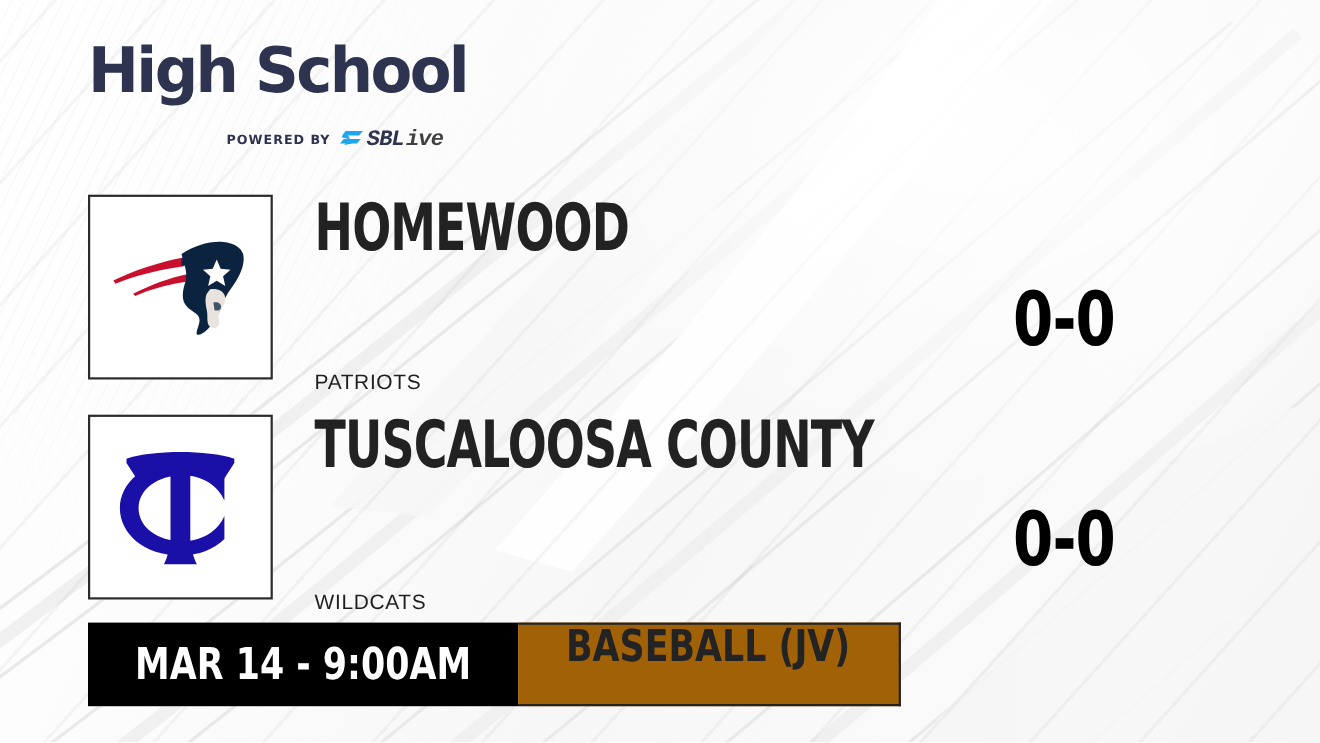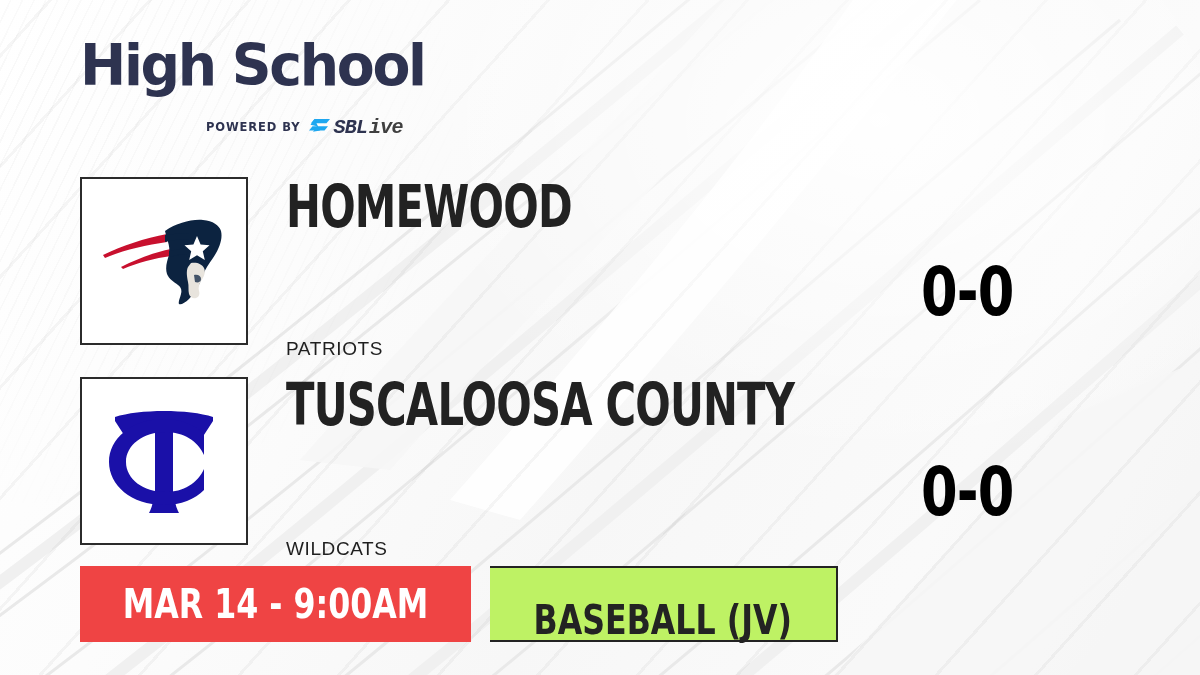--- a/index.html
+++ b/index.html
@@ -198,41 +198,40 @@
   
   .info-bar {
     position: absolute;
     left: 80px;
     top: 566px;
     height: 76px;
     display: flex;
     align-items: stretch;
   }
   .info-date {
-    background: #ef4444;
+    background: #000000;
     color: #ffffff;
     display: flex;
     align-items: center;
     justify-content: center;
     padding: 0 22px;
     min-width: 316px;
     box-sizing: border-box;
   }
   .info-sport {
-    background: #bef264;
+    background: #a16207;
     color: #232323;
     border: 2px solid #232323;
     border-left: none;
     display: flex;
-    align-items: flex-end;
+    align-items: flex-start;
     justify-content: center;
     padding: 0 26px;
     min-width: 343px;
     box-sizing: border-box;
-    margin-left: 19px;
   }
   .info-text {
     font-family: "DejaVu Sans Condensed", "Liberation Sans Narrow", "DejaVu Sans", sans-serif;
     font-weight: bold;
     font-size: 40px;
     line-height: 1;
     letter-spacing: 0px;
     white-space: nowrap;
     transform: scaleX(0.88);
   }

